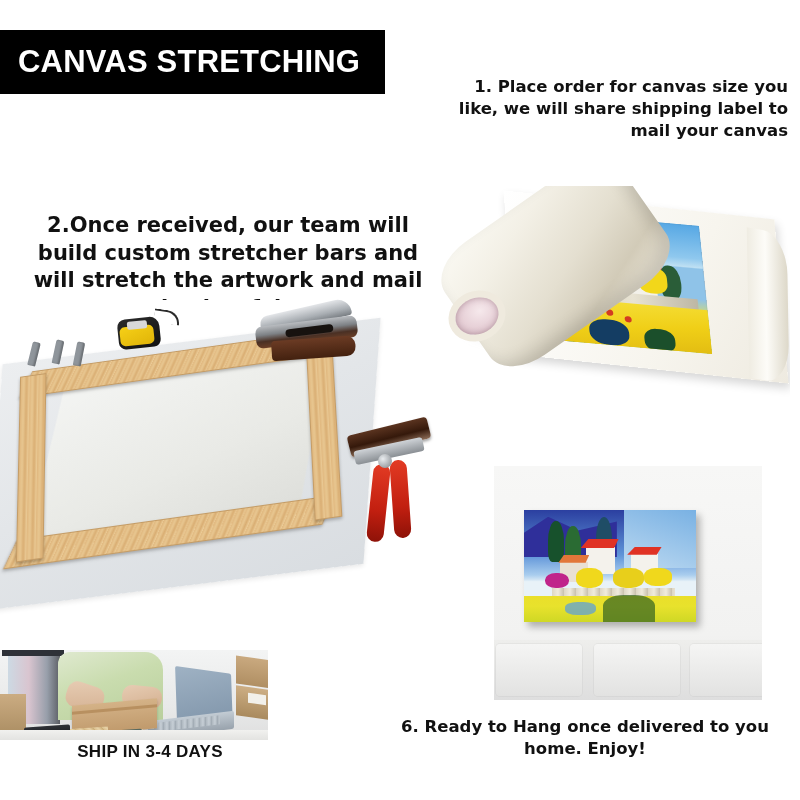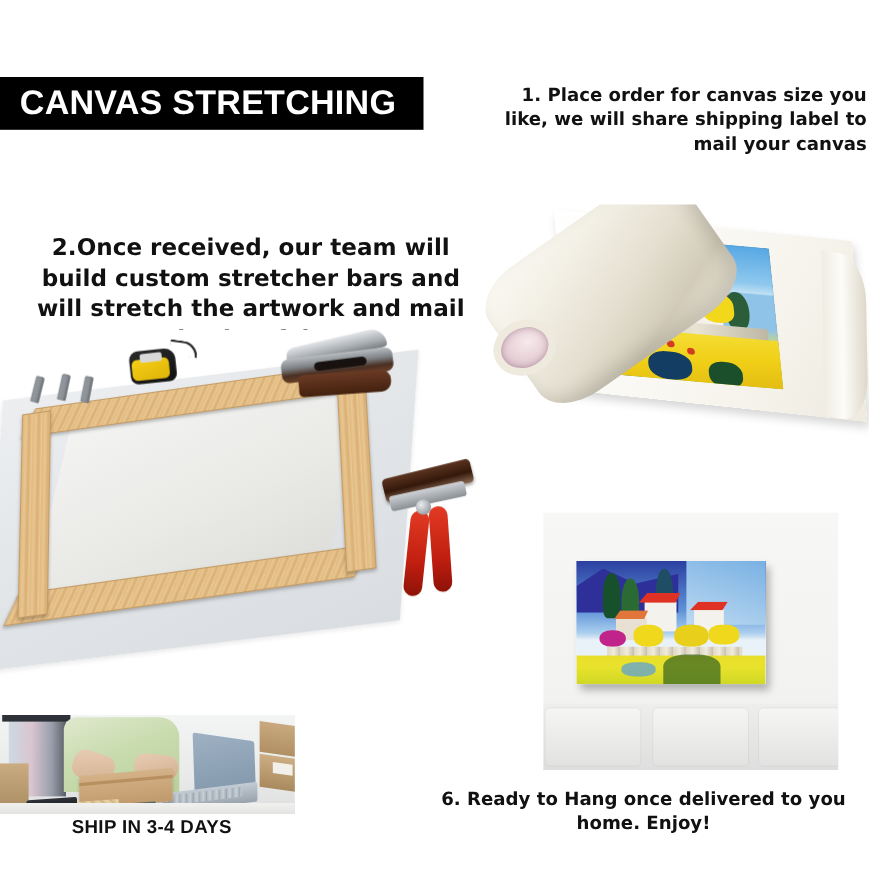--- a/index.html
+++ b/index.html
@@ -7,43 +7,43 @@
   html, body {
     width: 800px; height: 800px;
     background: #ffffff;
     font-family: "Liberation Sans", sans-serif;
     overflow: hidden;
   }
   #page { position: relative; width: 800px; height: 800px; background: #fff; }
 
   
   .title-banner {
-    position: absolute; left: 0; top: 30px; width: 385px; height: 48px;
-    background: #000; display: flex; align-items: center; margin-top: 40px;
+    position: absolute; left: 0; top: 30px; width: 385px; height: 64px;
+    background: #000; display: flex; align-items: center;
   }
   .title-banner .t {
     color: #fff; font-size: 31px; font-weight: bold; letter-spacing: .2px;
     padding-left: 18px; white-space: nowrap;
     font-family: "Liberation Sans", sans-serif;
   }
   .subtitle {
     position: absolute; left: 0; top: 84px; width: 385px;
     text-align: center; color: #111; font-size: 29px; font-weight: bold;
     letter-spacing: .2px; font-family: "Liberation Sans", sans-serif;
   }
 
   
   .step-text {
     position: absolute; color: #111; font-weight: bold;
     font-family: "DejaVu Sans", sans-serif; line-height: 1.32;
   }
   #step1-text { left: 432px; top: 76px; width: 356px; font-size: 16.5px; text-align: right; }
   #step2-text { left: 28px;  top: 212px; width: 400px; font-size: 21px; text-align: center; }
   #step3-text { left: 380px; top: 716px; width: 410px; font-size: 16.5px; text-align: center; }
-  #ship-text  { left: 4px;   top: 741px; width: 268px; font-size: 17px;  text-align: center;
+  #ship-text  { left: 16px;   top: 741px; width: 268px; font-size: 17px;  text-align: center;
                 font-family:"Liberation Sans", sans-serif; letter-spacing:.3px; }
 
   
   #photo-roll {
     position: absolute; left: 440px; top: 186px; width: 350px; height: 230px;
     background: #ffffff; overflow: hidden;
   }
   .roll-shadow {
     position: absolute; left: 18px; top: 126px; width: 270px; height: 44px;
     background: radial-gradient(ellipse at 50% 50%, rgba(150,150,150,.42), rgba(255,255,255,0) 70%);

